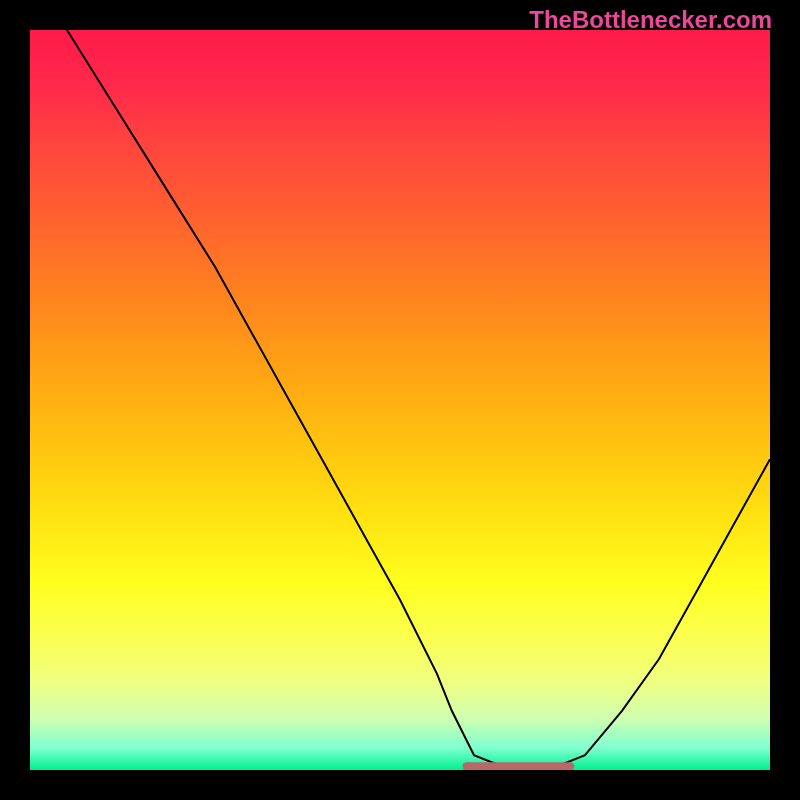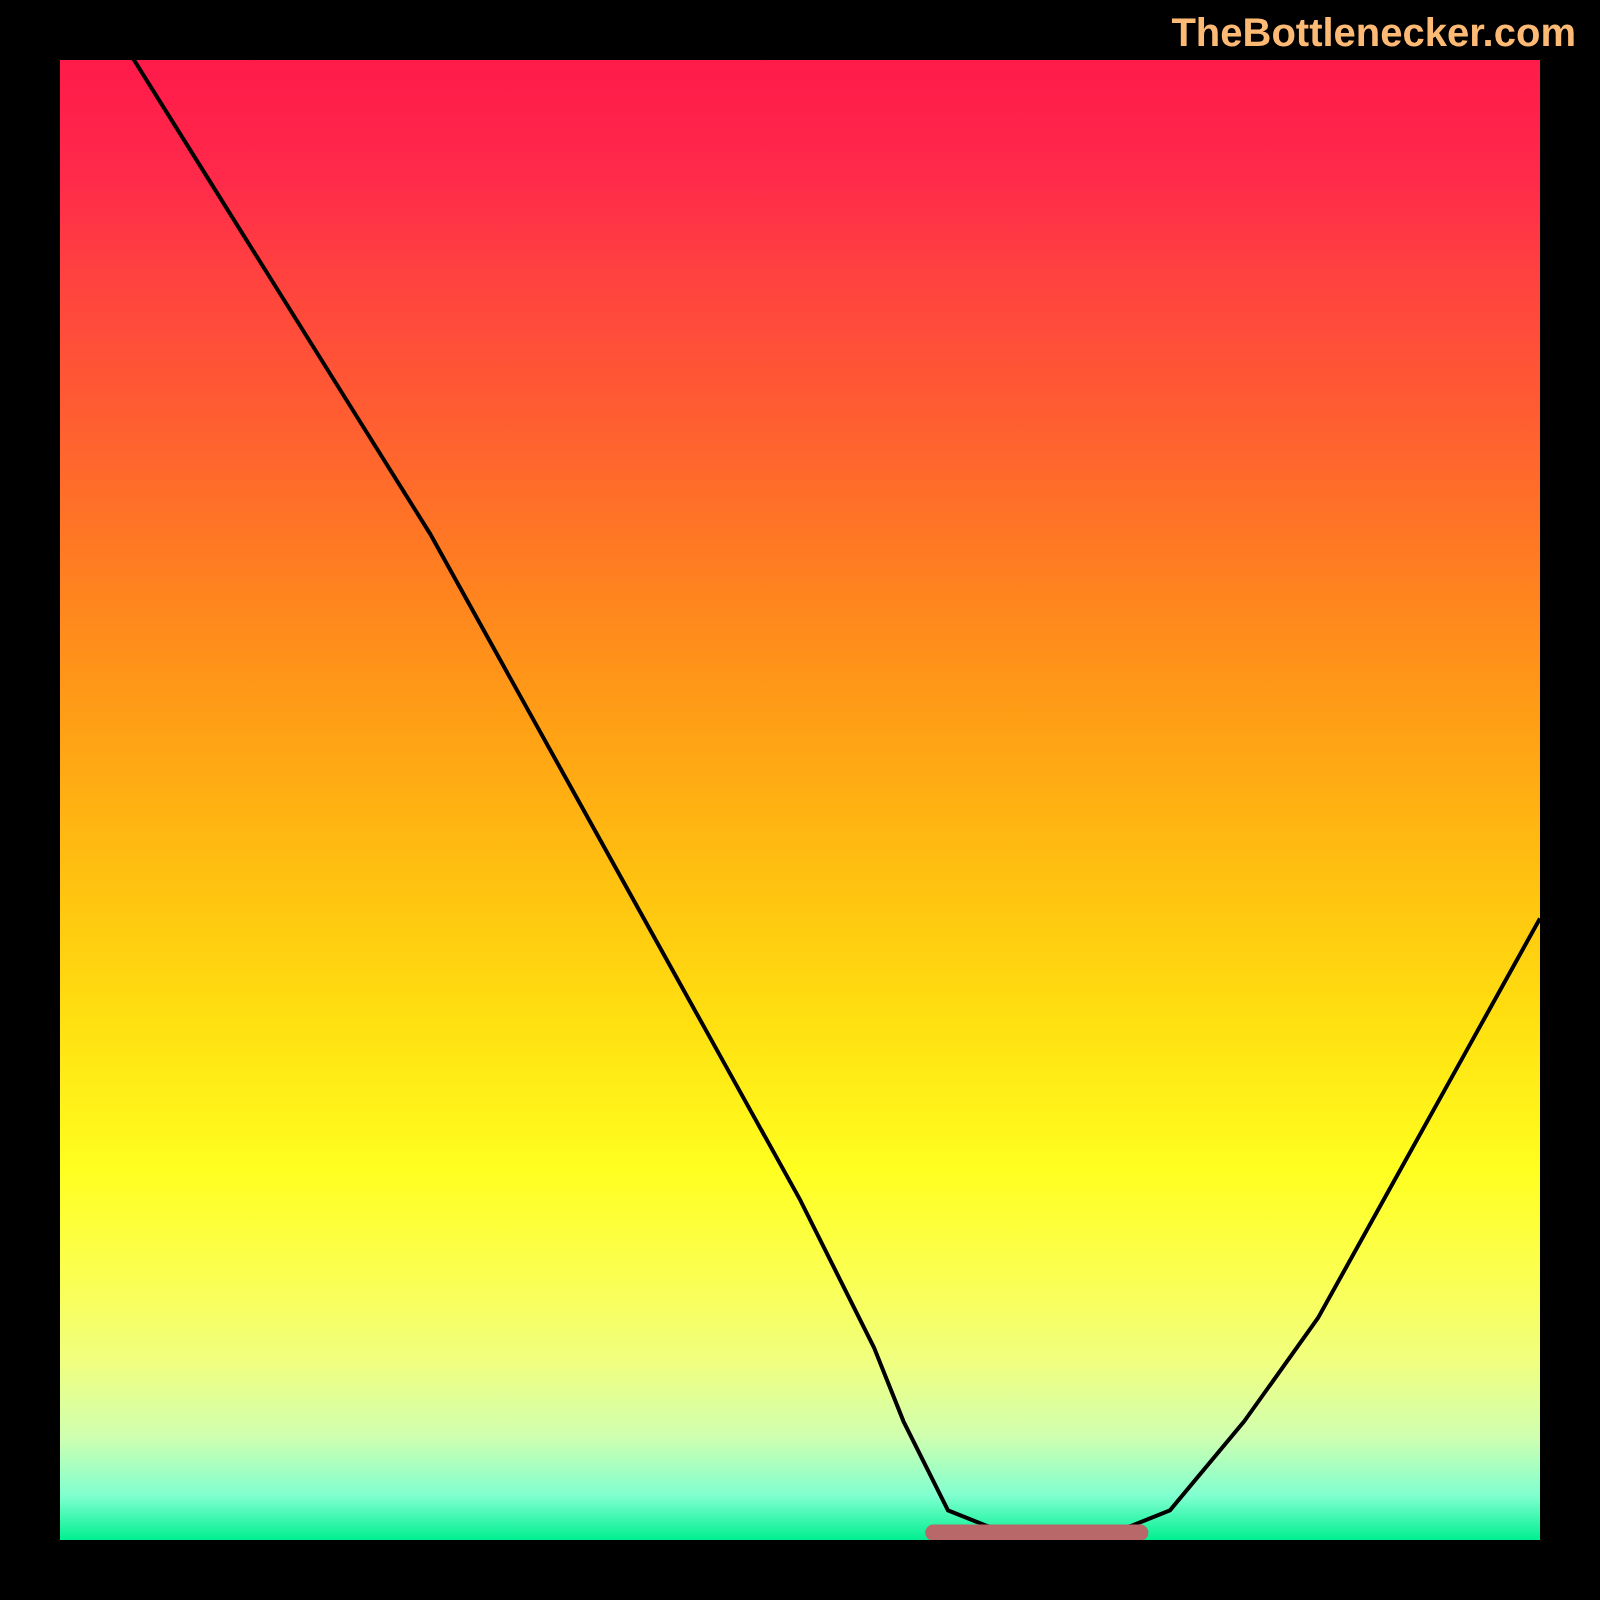--- a/index.html
+++ b/index.html
@@ -11,23 +11,23 @@
     width: 800px;
     height: 800px;
     background: #000;
     position: relative;
     font-family: Arial, sans-serif;
     overflow: hidden;
   }
   .header-text {
     position: absolute;
     top: 6px;
-    right: 12px;
-    color: #fdba74;
-    font-size: 20px;
+    right: 28px;
+    color: #ec4899;
+    font-size: 24px;
     font-weight: bold;
     z-index: 10;
   }
   .plot-area {
     position: absolute;
     left: 30px;
     top: 30px;
     width: 740px;
     height: 740px;
     overflow: hidden;

